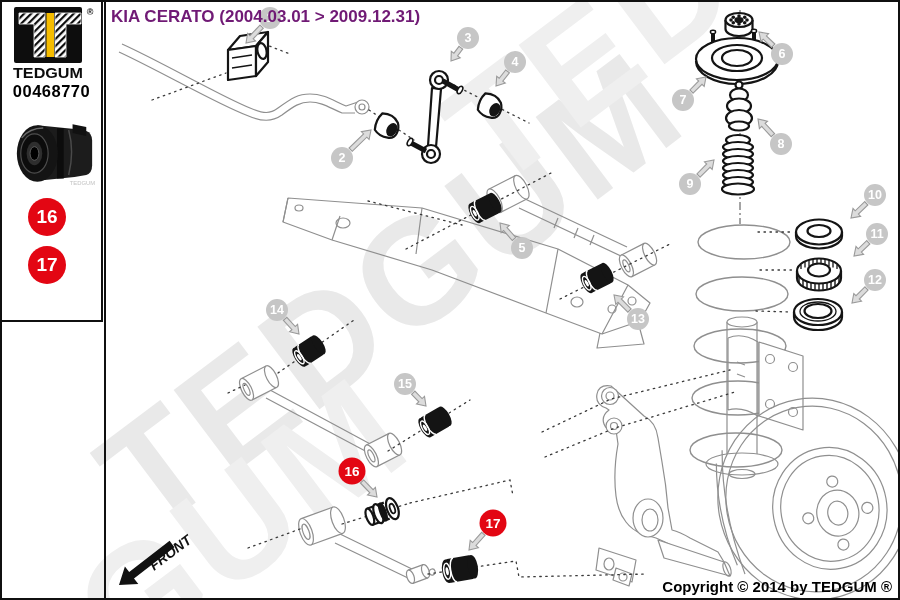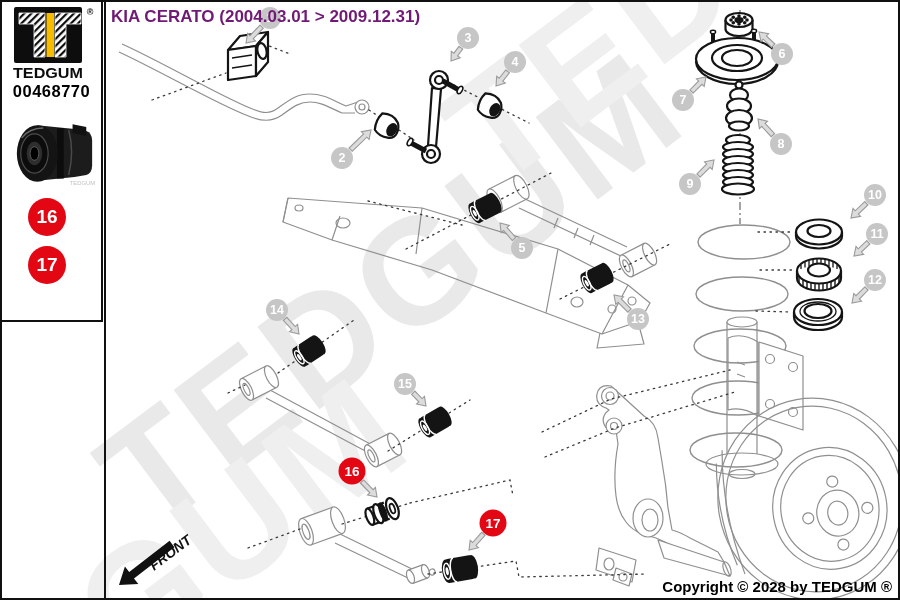--- a/index.html
+++ b/index.html
@@ -60,21 +60,21 @@
       <text x="74" y="70" font-size="6" fill="#c2c2c2" text-anchor="middle">TEDGUM</text>
     </svg>
 
     <div class="badge" id="badge16">16</div>
     <div class="badge" id="badge17">17</div>
   </div>
 
   <div class="mainline"></div>
 
   <div class="title">KIA CERATO (2004.03.01 &gt; 2009.12.31)</div>
-  <div class="copyright">Copyright © 2028 by TEDGUM ®</div>
+  <div class="copyright">Copyright © 2014 by TEDGUM ®</div>
 
   <svg class="diagram" width="900" height="600" viewBox="0 0 900 600">
 
     <g>
       <text transform="translate(420,330) rotate(-37)" text-anchor="middle" font-size="150" font-weight="bold" letter-spacing="5" fill="#e9e9e9">TEDGUM</text>
       <text transform="translate(765,-15) rotate(-37)" text-anchor="middle" font-size="150" font-weight="bold" letter-spacing="5" fill="#efefef">TEDGUM</text>
       <text transform="translate(145,655) rotate(-37)" text-anchor="middle" font-size="150" font-weight="bold" letter-spacing="5" fill="#efefef">TEDGUM</text>
     </g>
 
     <g stroke="#8f8f8f" stroke-width="1.2" fill="none" stroke-linejoin="round">

